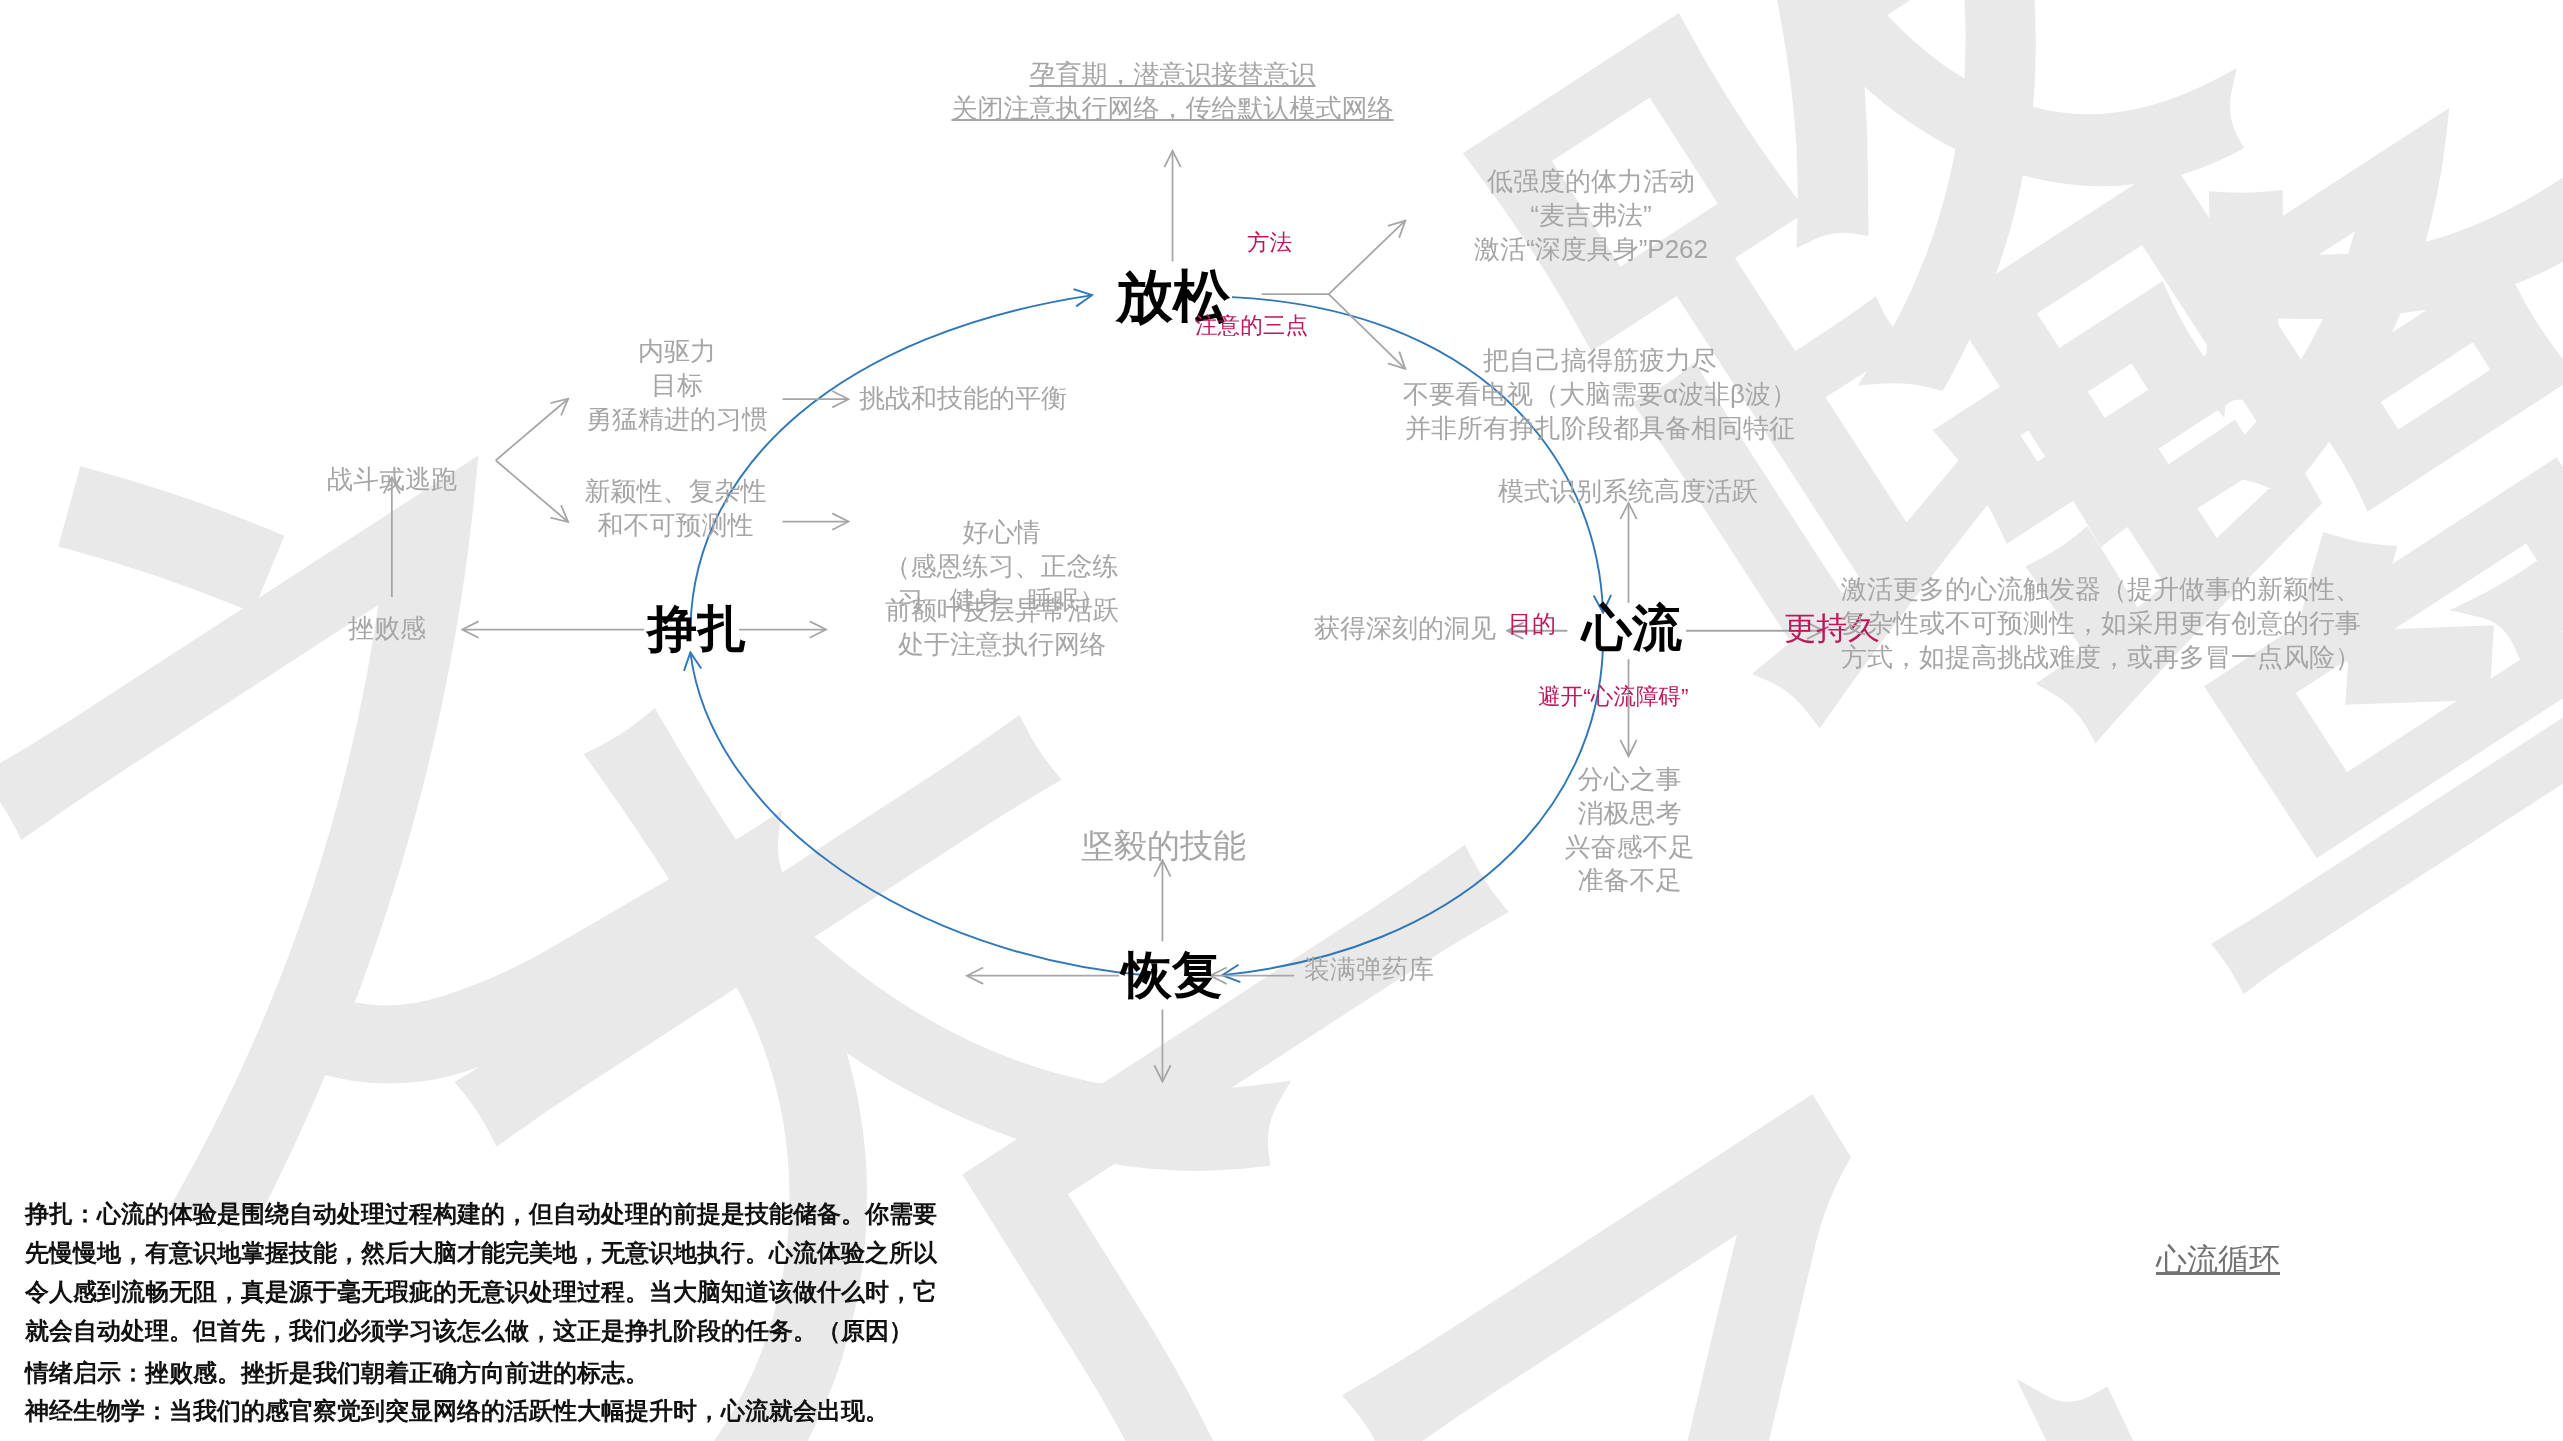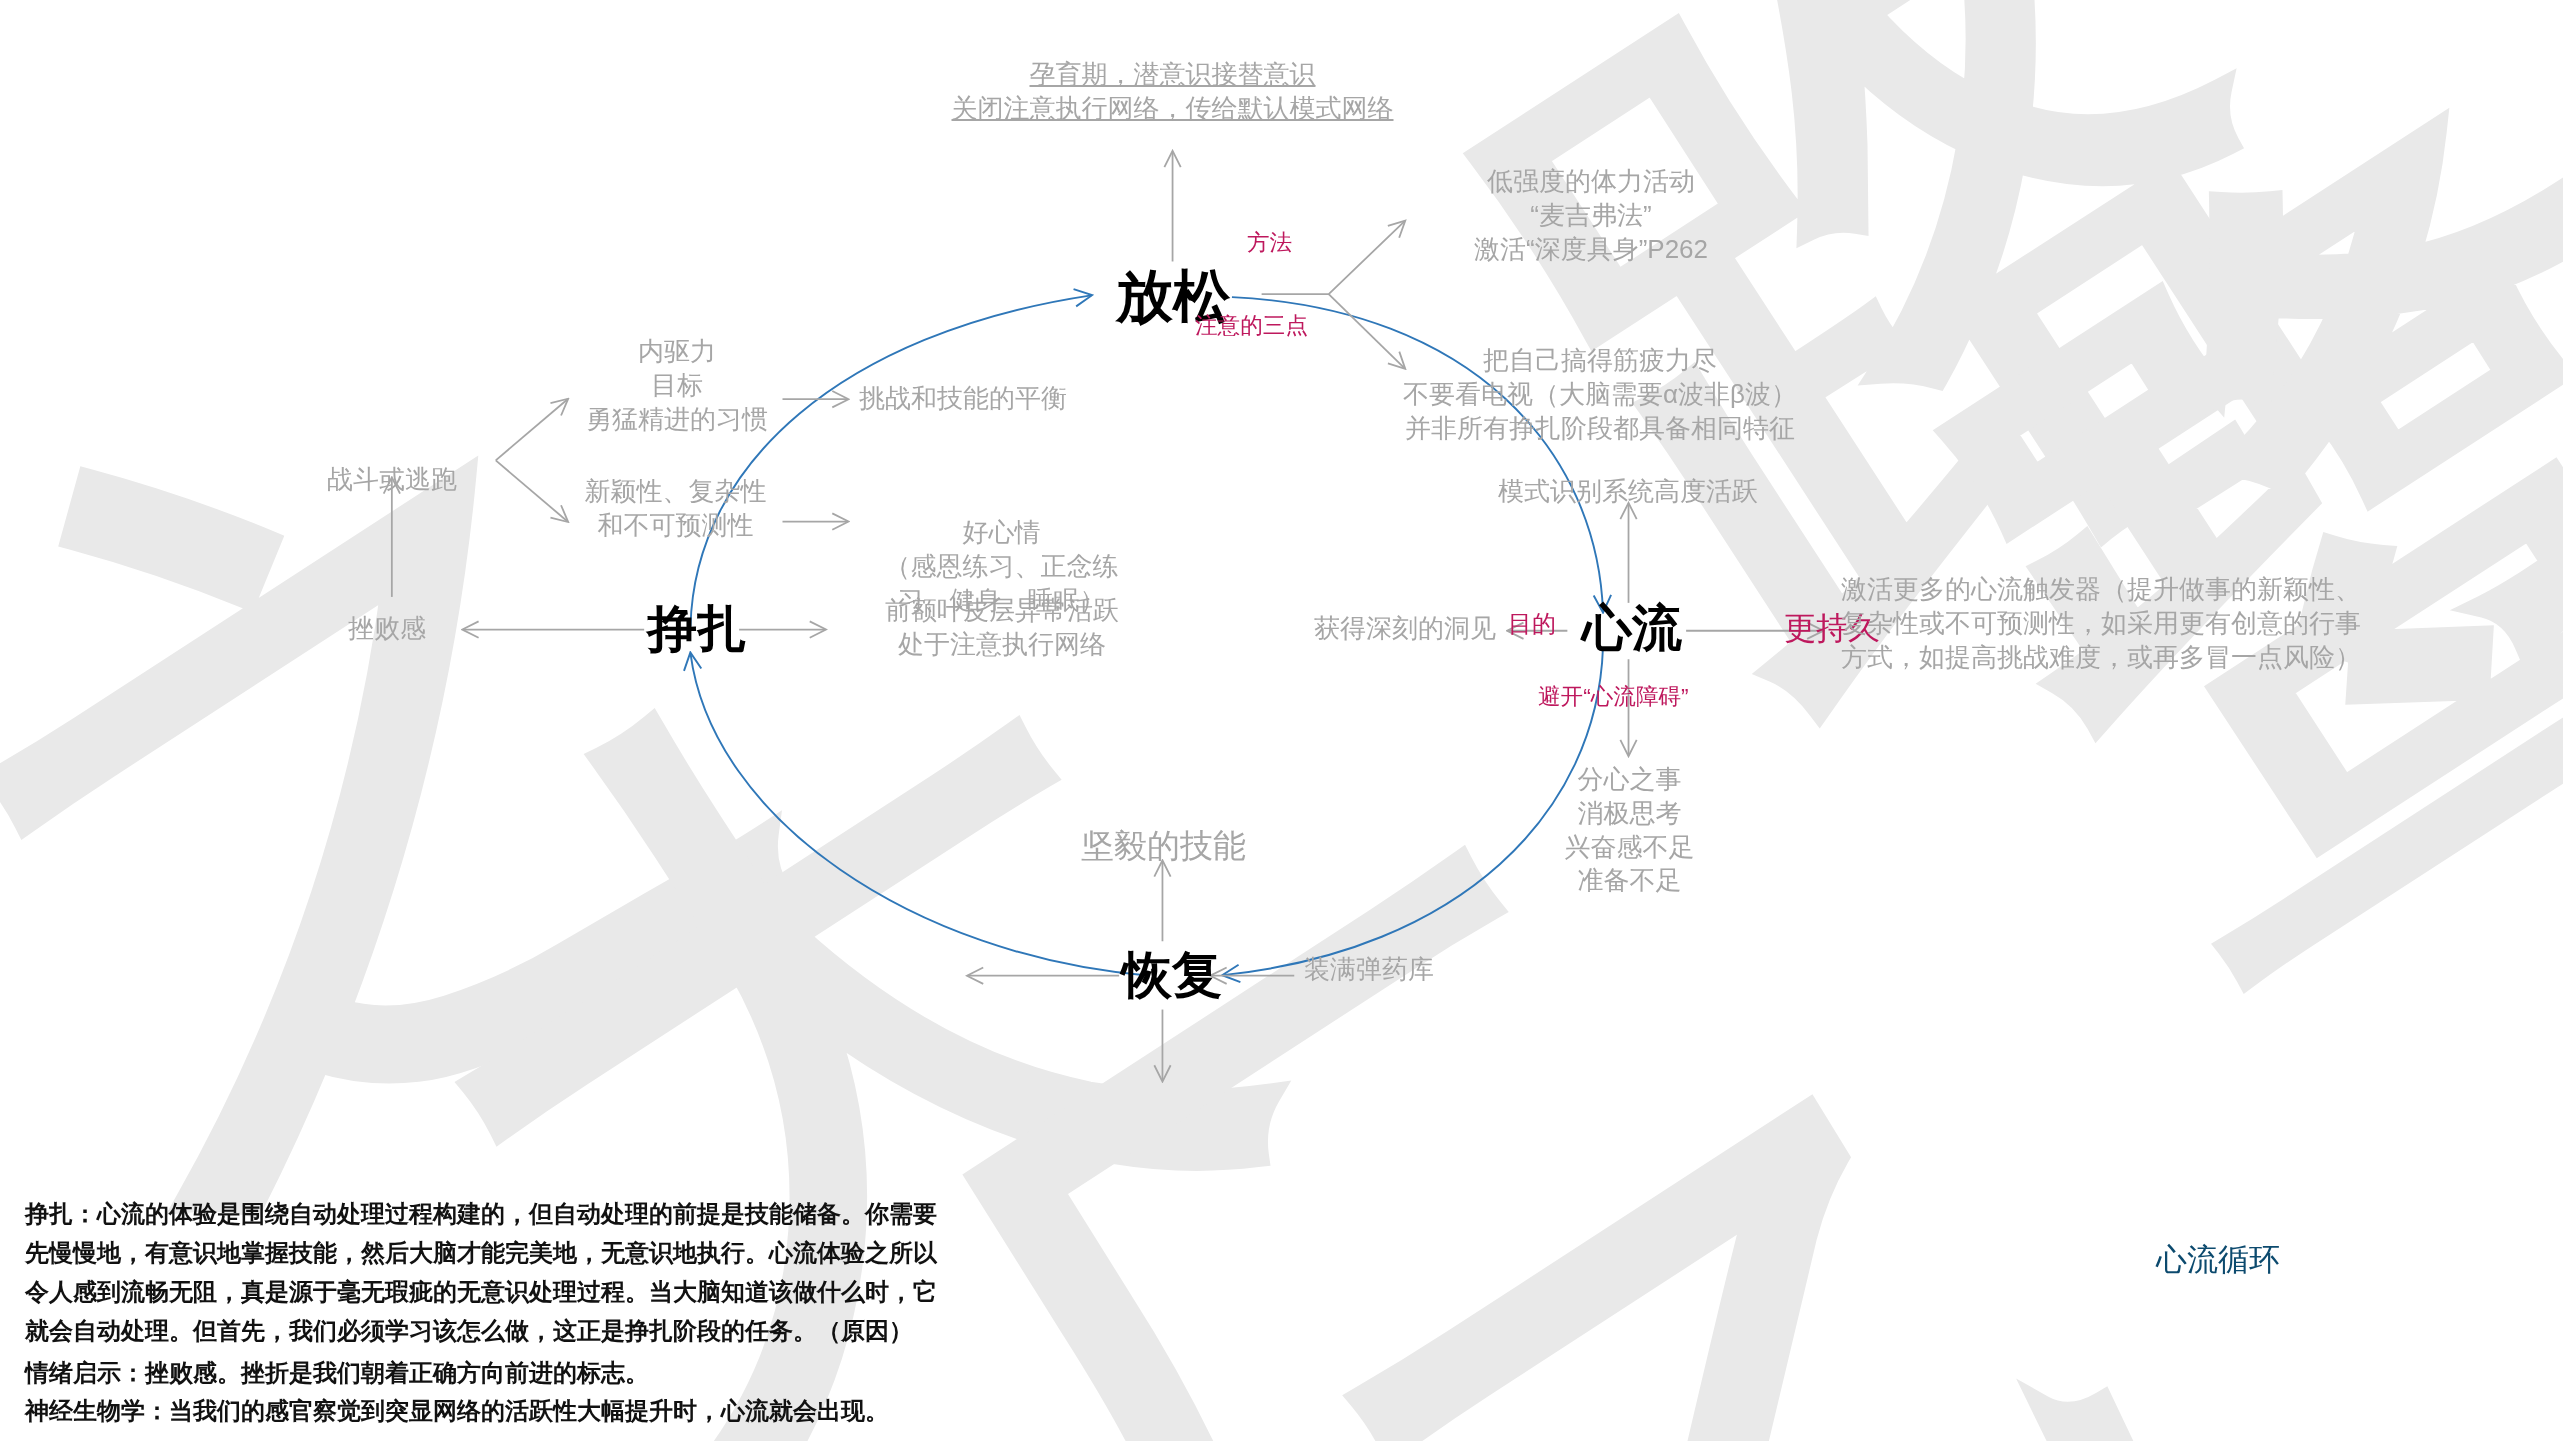--- a/index.html
+++ b/index.html
@@ -50,23 +50,24 @@
   }
   .para{
     position:absolute;
     color:#111111;
     font-weight:700;
     line-height:1.62;
     white-space:pre-line;
   }
   .cyclecaption{
     position:absolute;
-    color:#0c4a6e;
+    color:#737373;
     white-space:nowrap;
     line-height:1;
+    text-decoration:underline;
   }
 </style>
 </head>
 <body>
 
 <div id="stage">
 
   <div class="wm-layer">
     <div class="wm" style="left:1544px;top:-131px;font-size:742px;transform:rotate(-33deg);">路</div>
     <div class="wm" style="left:2007px;top:148px;font-size:742px;transform:rotate(-33deg);">鹭</div>

